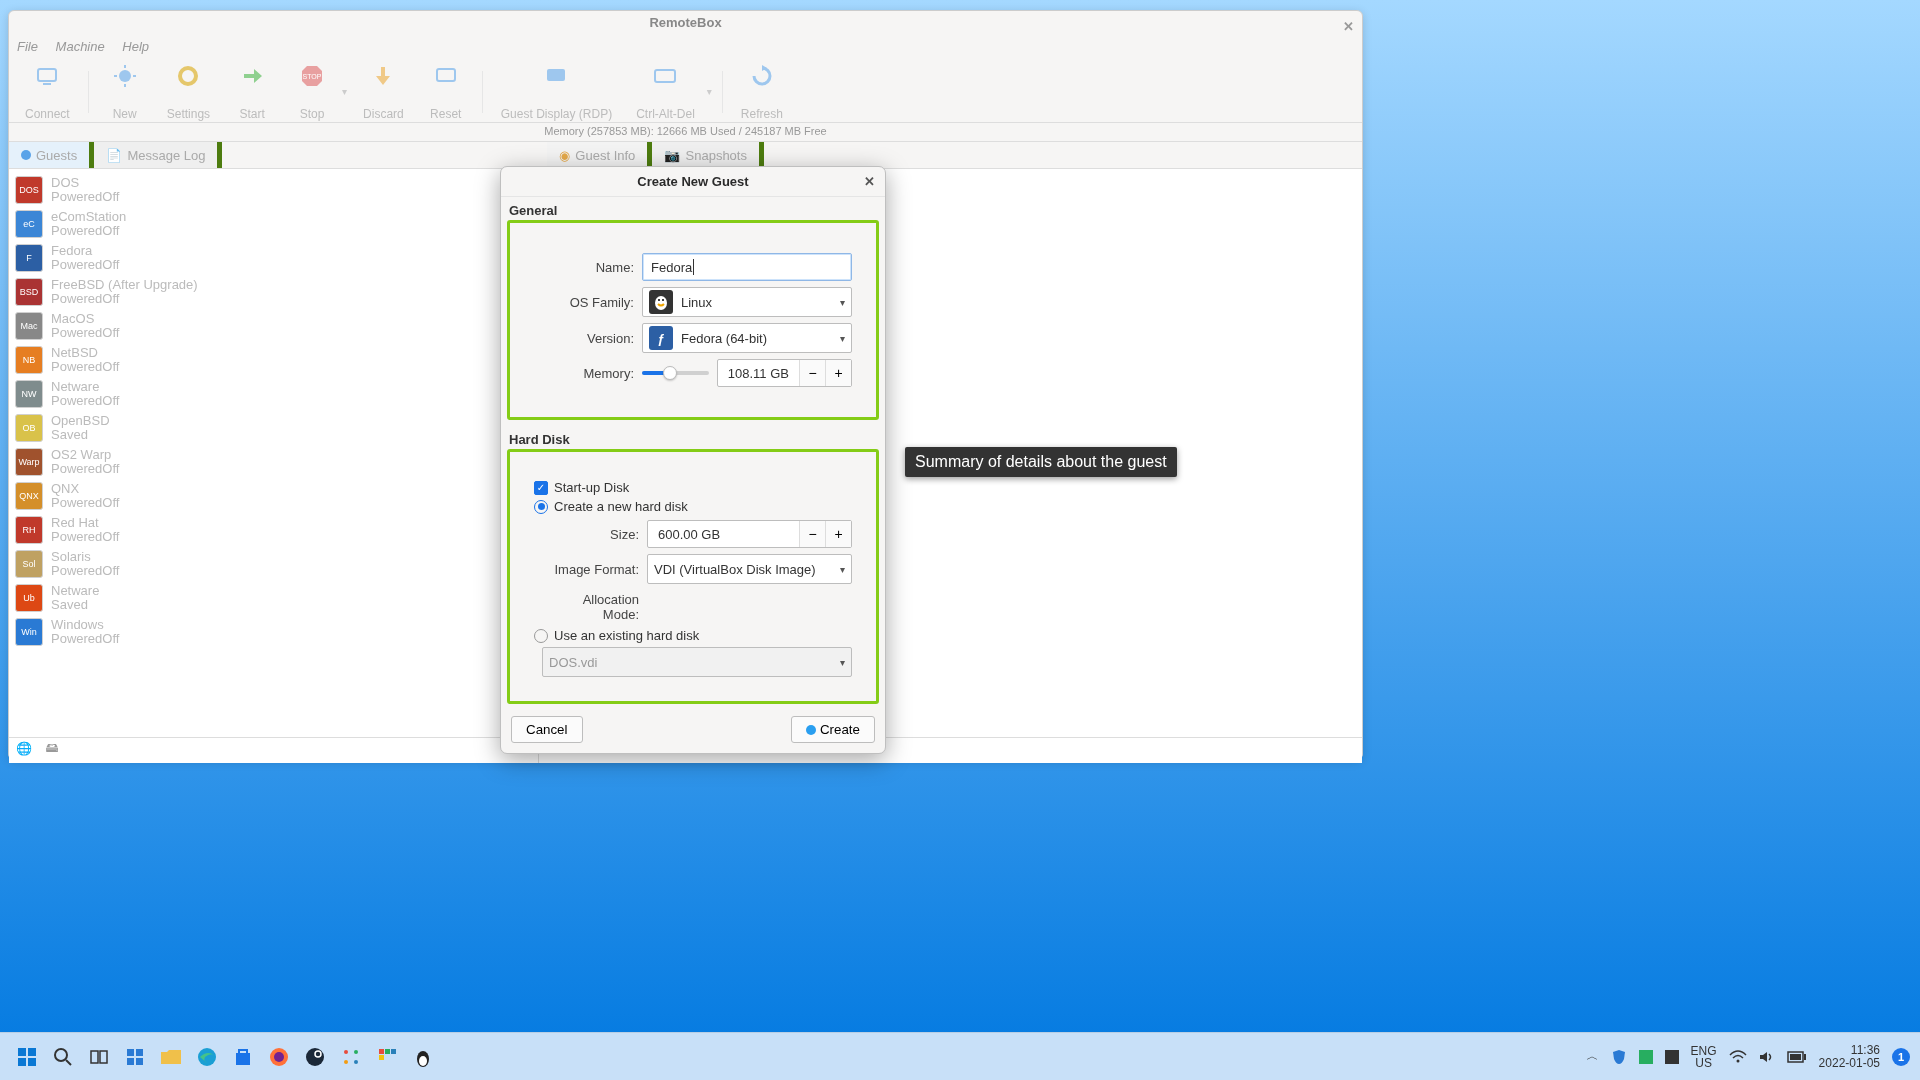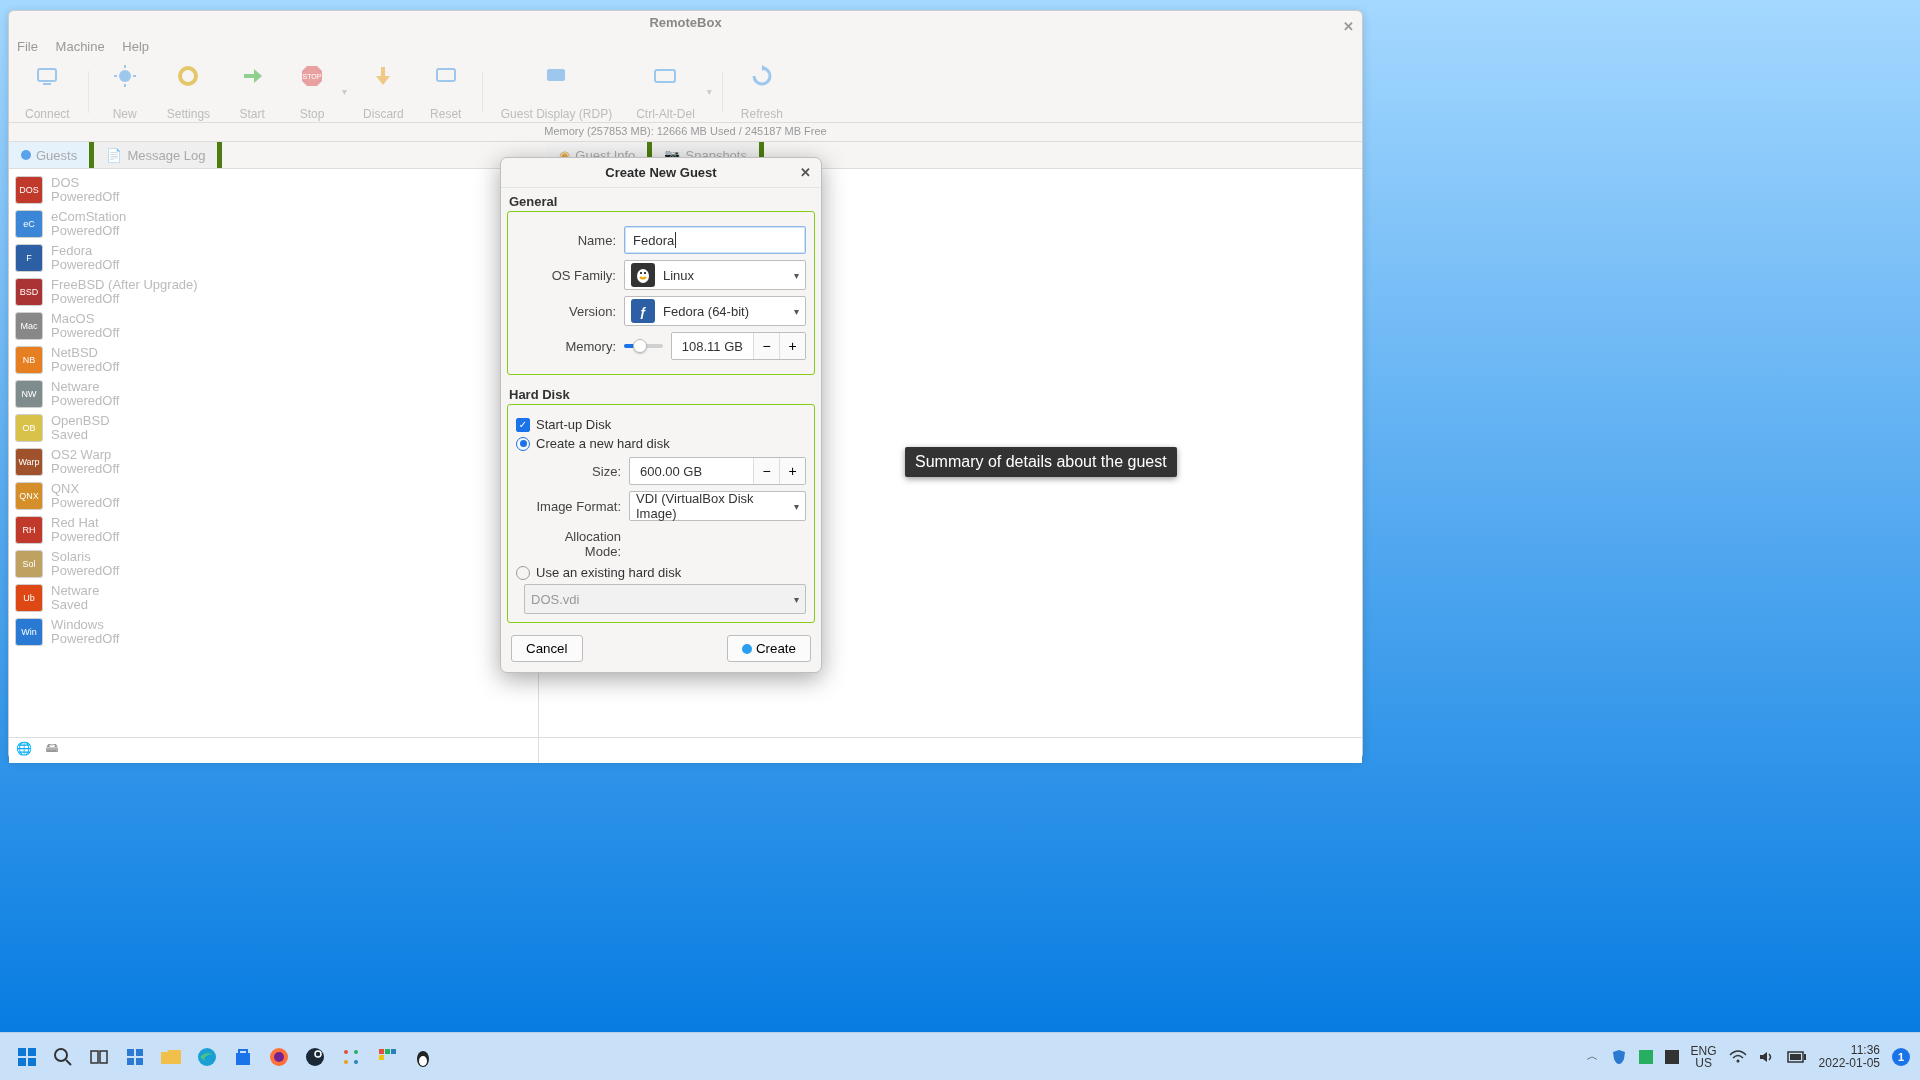--- a/index.html
+++ b/index.html
@@ -2,21 +2,21 @@
 <html><head>
 <meta charset="utf-8">
 <style>
 * { box-sizing: border-box; margin: 0; padding: 0; }
 body { font-family: "Segoe UI", Tahoma, sans-serif; font-size: 13px; background: linear-gradient(180deg, #a4d8ff 0%, #0078e0 100%); width: 1920px; height: 1080px; overflow: hidden; position: relative; color: #333; }
 
 
 .main-window { position: absolute; left: 8px; top: 10px; width: 1355px; height: 750px; background: #f6f5f4; border: 1px solid #ccc; border-radius: 6px; box-shadow: 0 2px 10px rgba(0,0,0,0.15);}
 .main-titlebar { height: 24px; line-height: 24px; text-align: center; font-weight: 600; color: #888; position: relative; }
 .main-close { position: absolute; right: 8px; top: 4px; color: #999; cursor: pointer; }
-.menubar { height: 26px; padding: 4px 8px; color: #999; }
+.menubar { height: 26px; padding: 4px 8px; color: #999; font-style: italic; }
 .menubar span { margin-right: 14px; }
 
 .toolbar { height: 62px; display: flex; align-items: center; padding: 2px 4px; border-bottom: 1px solid #ddd; position: relative; }
 .tbtn { display: flex; flex-direction: column; align-items: center; justify-content: center; padding: 4px 12px; color: #bcbcbc; min-width: 60px; }
 .tbtn .ticon { width: 28px; height: 28px; display:flex; align-items:center; justify-content:center; }
 .tbtn .tl { font-size: 12px; margin-top: 17px; }
 .tsep { width:1px; height:42px; background:#e6e6e6; margin:0 6px; }
 .tarrow { color:#ccc; font-size:10px; padding:0 4px 0 0;}
 
 .memline { text-align:center; font-size:11px; color:#999; padding:2px 0 4px; }
@@ -30,25 +30,25 @@
 .sidepanel { width: 530px; border-right:1px solid #ddd; display:flex; flex-direction:column; background:#fff;}
 .guestlist { flex:1; overflow:auto; padding:4px; }
 .grow { display:flex; align-items:center; gap:8px; padding:3px 2px; color:#bbb; }
 .gicon { width:28px; height:28px; border:1px solid #d0d0d0; background:#eee; display:flex; align-items:center; justify-content:center; font-size:9px; color:#999; border-radius:3px;}
 .gtexts { display:flex; flex-direction:column; line-height:14px; }
 
 .rightpanel { flex:1; display:flex; flex-direction:column; background:#fff;}
 
 .statusbar { position:absolute; left:0; right:0; bottom:0; height:22px; border-top:1px solid #ddd; display:flex; align-items:center; padding:0 8px; gap:14px; color:#999;}
 .sbicon { width:14px; height:14px; display:inline-flex; align-items:center; justify-content:center;}
-.dialog { position:absolute; left:500px; top:157px; width:322px; background:#f6f5f4; border:1px solid #bfbfbf; border-radius:7px; box-shadow: 0 6px 24px rgba(0,0,0,0.35); padding-bottom:10px;}
+.dialog { position:absolute; left:500px; top:166px; width:386px; background:#f6f5f4; border:1px solid #bfbfbf; border-radius:7px; box-shadow: 0 6px 24px rgba(0,0,0,0.35); padding-bottom:10px;}
 .dlg-title { height:30px; display:flex; align-items:center; justify-content:center; font-weight:700; color:#2b2b2b; position:relative; border-bottom:1px solid #e5e5e5;}
 .dlg-title .x { position:absolute; right:10px; color:#555; cursor:pointer;}
 .section-h { font-weight:700; color:#333; padding:6px 8px 2px;}
-.fieldset { margin:0 6px 6px; border:1px solid #84cc16; border-radius:3px; padding:8px; background:#f6f5f4;}
+.fieldset { margin:0 6px 6px; border:3px solid #84cc16; border-radius:3px; padding:24px; background:#f6f5f4;}
 .row { display:flex; align-items:center; gap:8px; margin:6px 0; }
 .row label { width:100px; text-align:right; color:#444; }
 .row label.narrow { width:85px; }
 .inputlike { flex:1; height:28px; border:1px solid #8fb7e6; border-radius:2px; background:#fff; padding:0 8px; display:flex; align-items:center; box-shadow: inset 0 0 0 1px #cde3fb;}
 .select { flex:1; height:30px; border:1px solid #bdbdbd; border-radius:2px; background:#fff; display:flex; align-items:center; padding:0 6px; gap:8px; position:relative;}
 .select.disabled { color:#999; background:#f1f1f1; }
 .select .caret { margin-left:auto; color:#555; font-size:10px; }
 .osicon { width:24px; height:24px; border-radius:3px; display:flex; align-items:center; justify-content:center;}
 .slider { flex:1; display:flex; align-items:center; gap:0;}
 .track { flex:1; height:4px; background:#d0d0d0; border-radius:2px; position:relative;}

